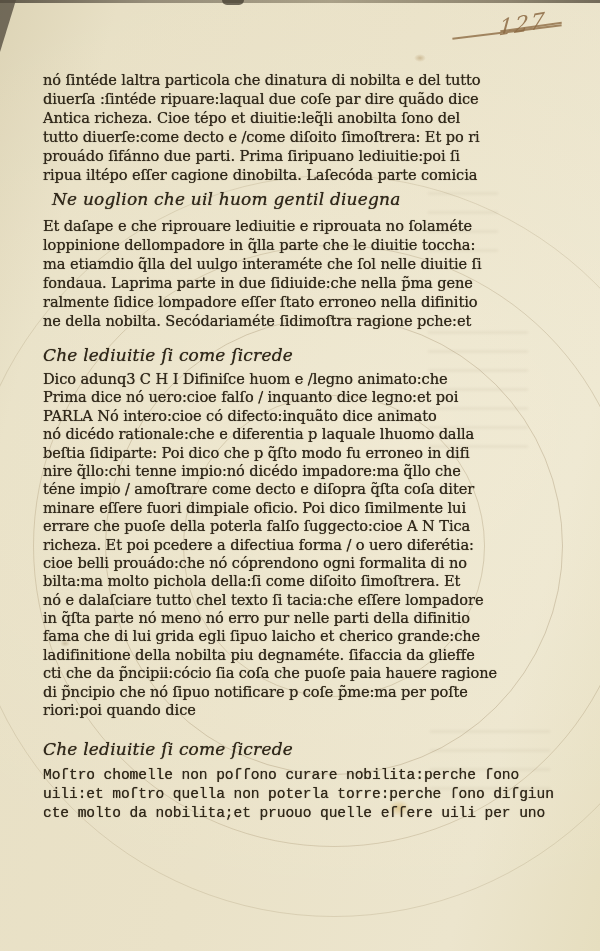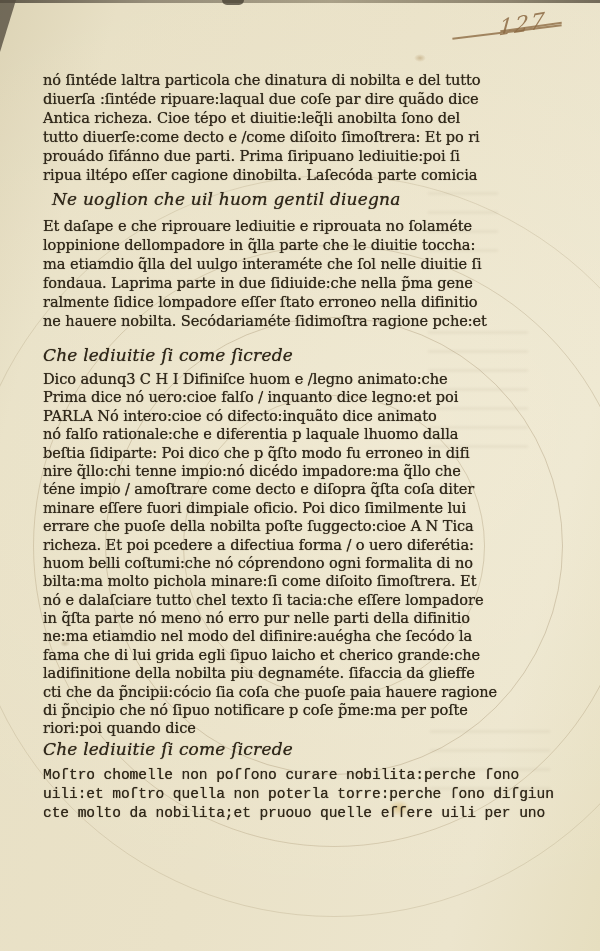--- a/index.html
+++ b/index.html
@@ -104,39 +104,38 @@
         <div class="line">prouádo ſifánno due parti. Prima ſiripuano lediuitie:poi ſi</div>
         <div class="line">ripua iltépo eſſer cagione dinobilta. Laſecóda parte comicia</div>
       </div>
       <div class="heading b1">Ne uoglion che uil huom gentil diuegna</div>
       <div class="para b2">
         <div class="line">Et daſape e che riprouare lediuitie e riprouata no ſolaméte</div>
         <div class="line">loppinione dellompadore in q̃lla parte che le diuitie toccha:</div>
         <div class="line">ma etiamdio q̃lla del uulgo interaméte che ſol nelle diuitie ſi</div>
         <div class="line">fondaua. Laprima parte in due ſidiuide:che nella p̃ma gene</div>
         <div class="line">ralmente ſidice lompadore eſſer ſtato erroneo nella difinitio</div>
-        <div class="line">ne hauere nobilta. Secódariaméte ſidimoſtra ragione pche:et</div>
+        <div class="line">ne della nobilta. Secódariaméte ſidimoſtra ragione pche:et</div>
       </div>
       <div class="heading b3">Che lediuitie ſi come ſicrede</div>
       <div class="para b4">
         <div class="line">Dico adunq3 C H I  Difiniſce huom e /legno animato:che</div>
         <div class="line">Prima dice nó uero:cioe falſo / inquanto dice legno:et poi</div>
         <div class="line">PARLA Nó intero:cioe có difecto:inquãto dice animato</div>
-        <div class="line">nó falſo rationale:che e diferentia p laquale lhuomo dalla</div>
+        <div class="line">nó dicédo rationale:che e diferentia p laquale lhuomo dalla</div>
         <div class="line">beſtia ſidiparte: Poi dico che p q̃ſto modo fu erroneo in difi</div>
         <div class="line">nire q̃llo:chi tenne impio:nó dicédo impadore:ma q̃llo che</div>
         <div class="line">téne impio / amoſtrare come decto e diſopra q̃ſta coſa diter</div>
         <div class="line">minare eſſere fuori dimpiale oficio. Poi dico ſimilmente lui</div>
-        <div class="line">errare che puoſe della nobilta poſte ſuggecto:cioe A N Tica</div>
+        <div class="line">errare che puoſe della poterla falſo ſuggecto:cioe A N Tica</div>
         <div class="line">richeza. Et poi pcedere a difectiua forma / o uero diferétia:</div>
-        <div class="line">huom belli coſtumi:che nó cóprendono ogni formalita di no</div>
-        <div class="line">bilta:ma molto pichola minare:ſi come diſoito ſimoſtrera. Et</div>
+        <div class="line">cioe belli prouádo:che nó cóprendono ogni formalita di no</div>
+        <div class="line">bilta:ma molto pichola della:ſi come diſoito ſimoſtrera. Et</div>
         <div class="line">nó e dalaſciare tutto chel texto ſi tacia:che eſſere lompadore</div>
         <div class="line">in q̃ſta parte  nó meno nó erro pur nelle parti della difinitio</div>
-        <div class="line">ne:ma etiamdio nel modo del difinire:auégha che ſecódo la</div>
         <div class="line">fama che di lui grida egli ſipuo laicho et cherico grande:che</div>
         <div class="line">ladifinitione della nobilta piu degnaméte. ſifaccia da glieffe</div>
         <div class="line">cti che da p̃ncipii:cócio ſia coſa che puoſe paia hauere ragione</div>
         <div class="line">di p̃ncipio che nó ſipuo notificare p coſe p̃me:ma per poſte</div>
         <div class="line">riori:poi quando dice</div>
       </div>
       <div class="heading b5">Che lediuitie ſi come ſicrede</div>
       <div class="para b6">
         <div class="line">Moſtro chomelle non poſſono curare nobilita:perche ſono</div>
         <div class="line">uili:et moſtro quella non poterla torre:perche ſono diſgiun</div>

